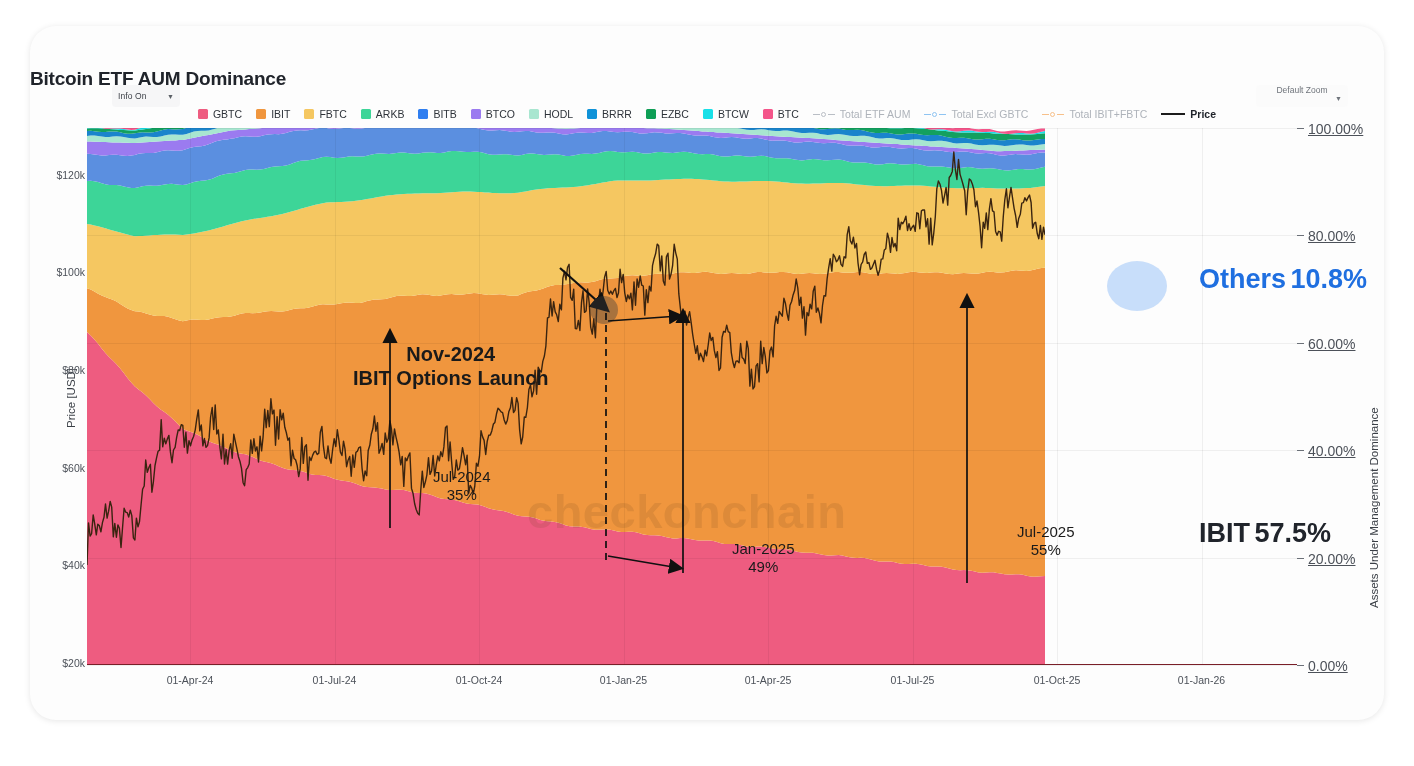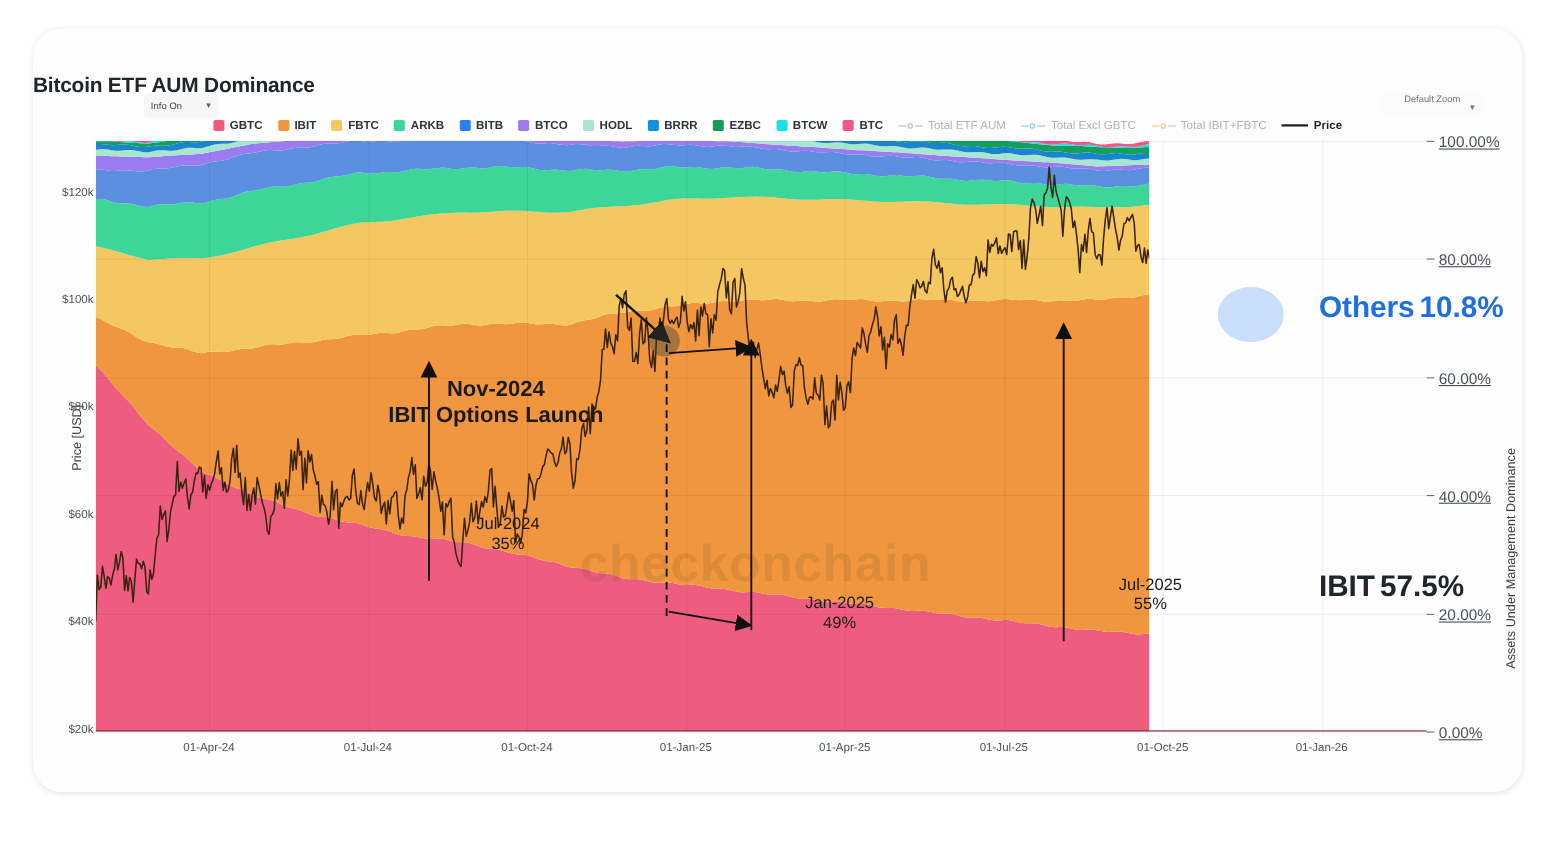--- a/index.html
+++ b/index.html
@@ -6,39 +6,39 @@
   body{width:1414px;height:766px;font-family:"Liberation Sans",sans-serif;overflow:hidden;}
 
   #page{position:relative;width:1414px;height:766px;background:#ffffff;}
 
   
   #card{position:absolute;left:30px;top:26px;width:1354px;height:694px;background:#fdfdfd;
         border-radius:26px;box-shadow:0 1px 6px rgba(0,0,0,0.10);overflow:hidden;}
 
   
   #info-dd{position:absolute;left:82px;top:59px;width:68px;height:22px;background:#f6f6f7;
-           border-radius:4px;display:flex;align-items:center;padding:0 6px;box-sizing:border-box;margin-left:19px;}
+           border-radius:4px;display:flex;align-items:center;padding:0 6px;box-sizing:border-box;}
   #info-dd .lbl{font-size:8.5px;color:#3b3f46;letter-spacing:.1px;}
   #info-dd .car{margin-left:auto;font-size:7px;color:#5b6066;}
 
   #zoom-dd{position:absolute;right:36px;top:59px;width:92px;height:22px;background:#fbfbfb;
            border-radius:4px;display:flex;align-items:center;padding:0 6px;box-sizing:border-box;flex-direction:column;}
   #zoom-dd .lbl{font-size:8.5px;color:#6f747b;}
   #zoom-dd .car{margin-left:auto;font-size:7px;color:#6f747b;}
 
   
   #title{position:absolute;left:0;right:0;top:42px;text-align:left;font-size:19px;
          font-weight:700;color:#20242b;letter-spacing:-.2px;}
 
   
   #legend{position:absolute;left:0;right:0;top:82px;display:flex;justify-content:center;
           align-items:center;gap:14px;flex-wrap:nowrap;}
   .lg{display:flex;align-items:center;gap:5px;white-space:nowrap;}
   .lg .sw{width:10px;height:10px;border-radius:1.5px;display:inline-block;}
-  .lg .tx{font-size:10.5px;color:#2e333a;font-weight:700;}
+  .lg .tx{font-size:10.5px;color:#2e333a;font-weight:400;}
   .lg.line .tx{color:#aeb3ba;font-weight:400;}
   .lg.line.solid .tx{color:#20242b;font-weight:700;}
   .dashmark{width:22px;height:10px;position:relative;display:inline-block;}
   .dashmark i{position:absolute;top:4.5px;height:1.6px;width:7px;}
   .dashmark i.a{left:0;} .dashmark i.b{right:0;}
   .dashmark u{position:absolute;left:8px;top:2.5px;width:5px;height:5px;border-radius:50%;
               border:1.6px solid currentColor;box-sizing:border-box;}
   .solidmark{width:24px;height:10px;position:relative;display:inline-block;}
   .solidmark i{position:absolute;top:4.2px;left:0;right:0;height:2.2px;background:#1c1c1c;}
 

